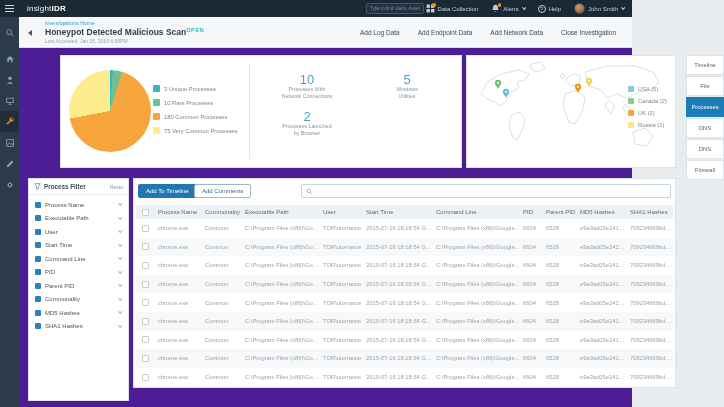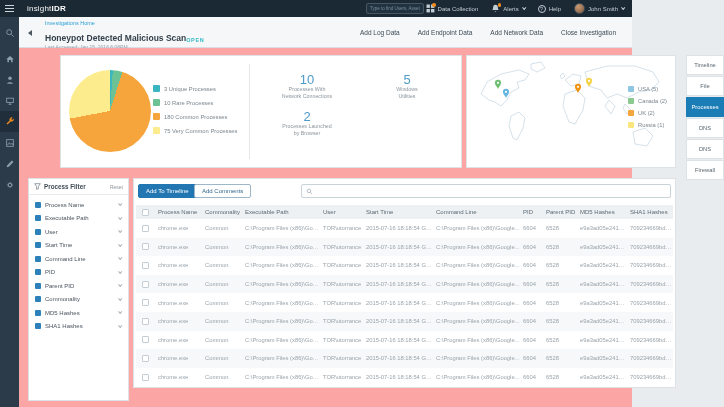--- a/index.html
+++ b/index.html
@@ -33,29 +33,29 @@
   .side-item.active svg { stroke:#ef8b1d; }
   .side-item.fill-ic svg { fill:#8da0ae; stroke:none; }
   .side-item.active.fill-ic svg { fill:#ef8b1d; stroke:none; }
   .side-gap { height:5px; }
 
   
   .invheader { position:absolute; left:19px; top:17px; right:0; height:31px; background:#f5f7f8; border-bottom:1px solid #d8dee3; }
   .back-arrow { position:absolute; left:9px; top:13px; width:0; height:0; border-top:3px solid transparent; border-bottom:3px solid transparent; border-right:4px solid #4a5761; cursor:pointer; }
   .inv-meta { position:absolute; left:26px; top:3px; }
   .crumb { font-size:5.5px; color:#2e9fd6; cursor:pointer; }
-  .inv-title-row { margin-top:7px; display:flex; align-items:flex-end; }
+  .inv-title-row { margin-top:1px; display:flex; align-items:flex-start; }
   .inv-title { font-size:8.5px; color:#323f4a; font-weight:700; }
   .inv-status { font-size:5.5px; color:#36b9c5; letter-spacing:.6px; font-weight:700; }
   .inv-last { margin-top:1px; font-size:5px; color:#9aa4ad; }
   #inv-actions { position:absolute; right:16px; top:0; height:31px; display:flex; align-items:center; gap:18px; }
   .inv-action { font-size:6.5px; color:#3d4a55; cursor:pointer; }
 
   
-  .content { position:absolute; left:19px; top:48px; right:0; bottom:0; background:#fca5a5; }
+  .content { position:absolute; left:19px; top:48px; right:0; bottom:0; background:#4c1d95; }
   .card { position:absolute; background:#fff; border:1px solid #dce2e6; }
 
   
   .card-summary { left:41px; top:7px; width:402px; height:113px; }
   .pie { position:absolute; left:8px; top:14px; width:82px; height:82px; border-radius:50%; }
   #pie-legend { position:absolute; left:92px; top:29px; display:flex; flex-direction:column; gap:7px; }
   .leg-item { display:flex; align-items:center; gap:4px; }
   .leg-sw { width:7px; height:7px; border-radius:1px; flex:none; }
   .leg-sw.small { width:6px; height:6px; }
   .leg-tx { font-size:5.8px; color:#7a868f; white-space:nowrap; }

